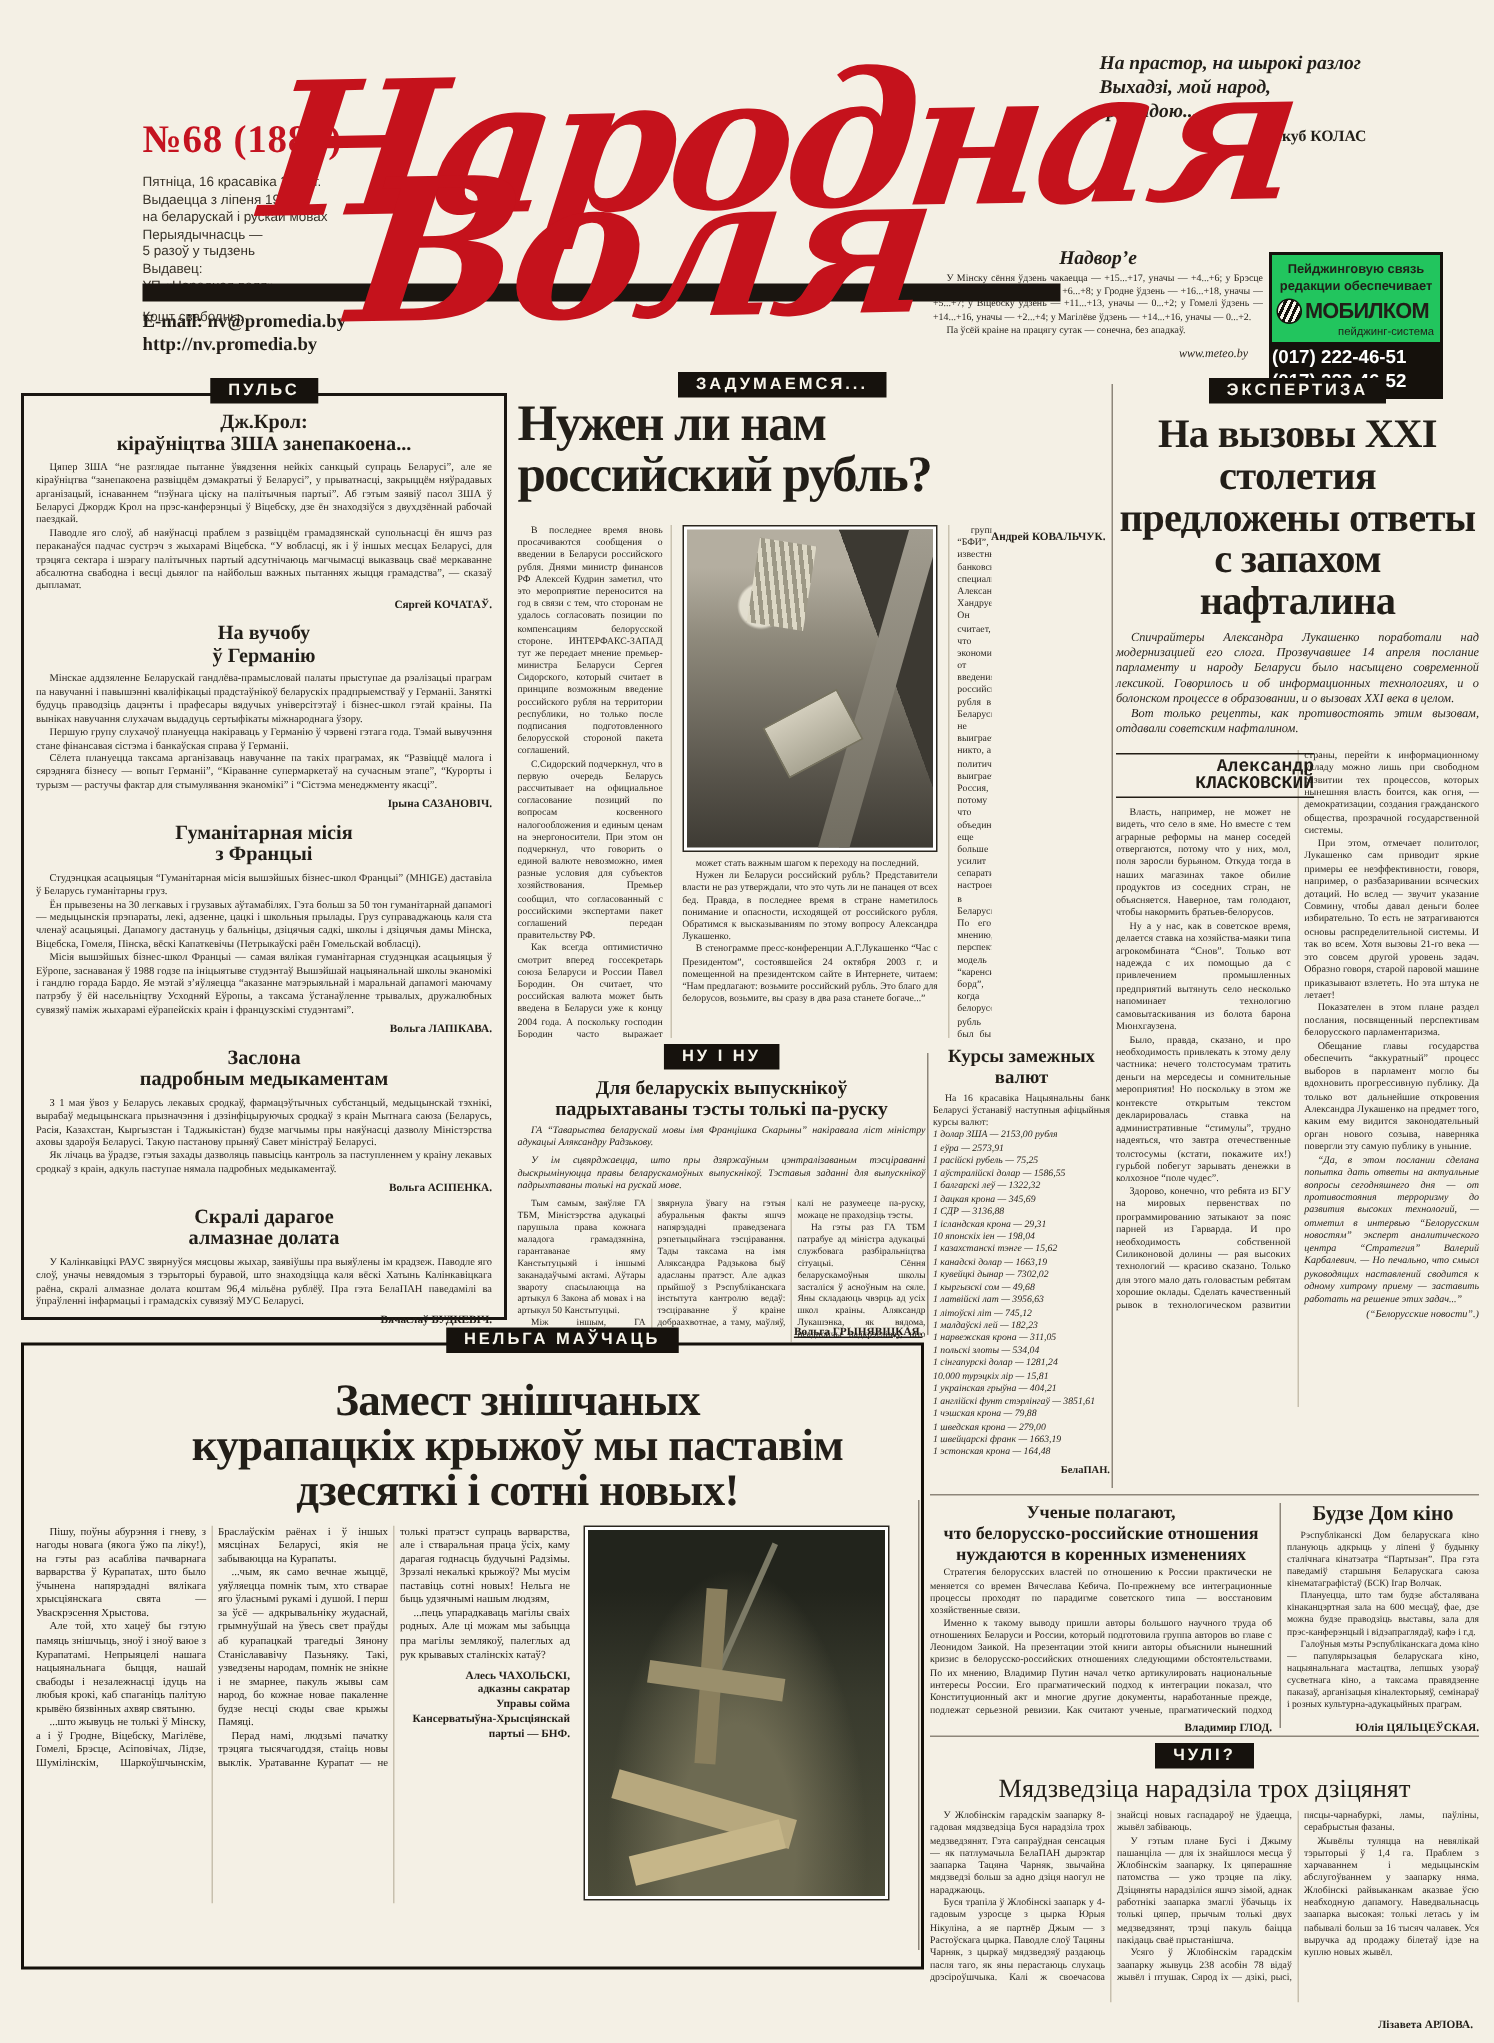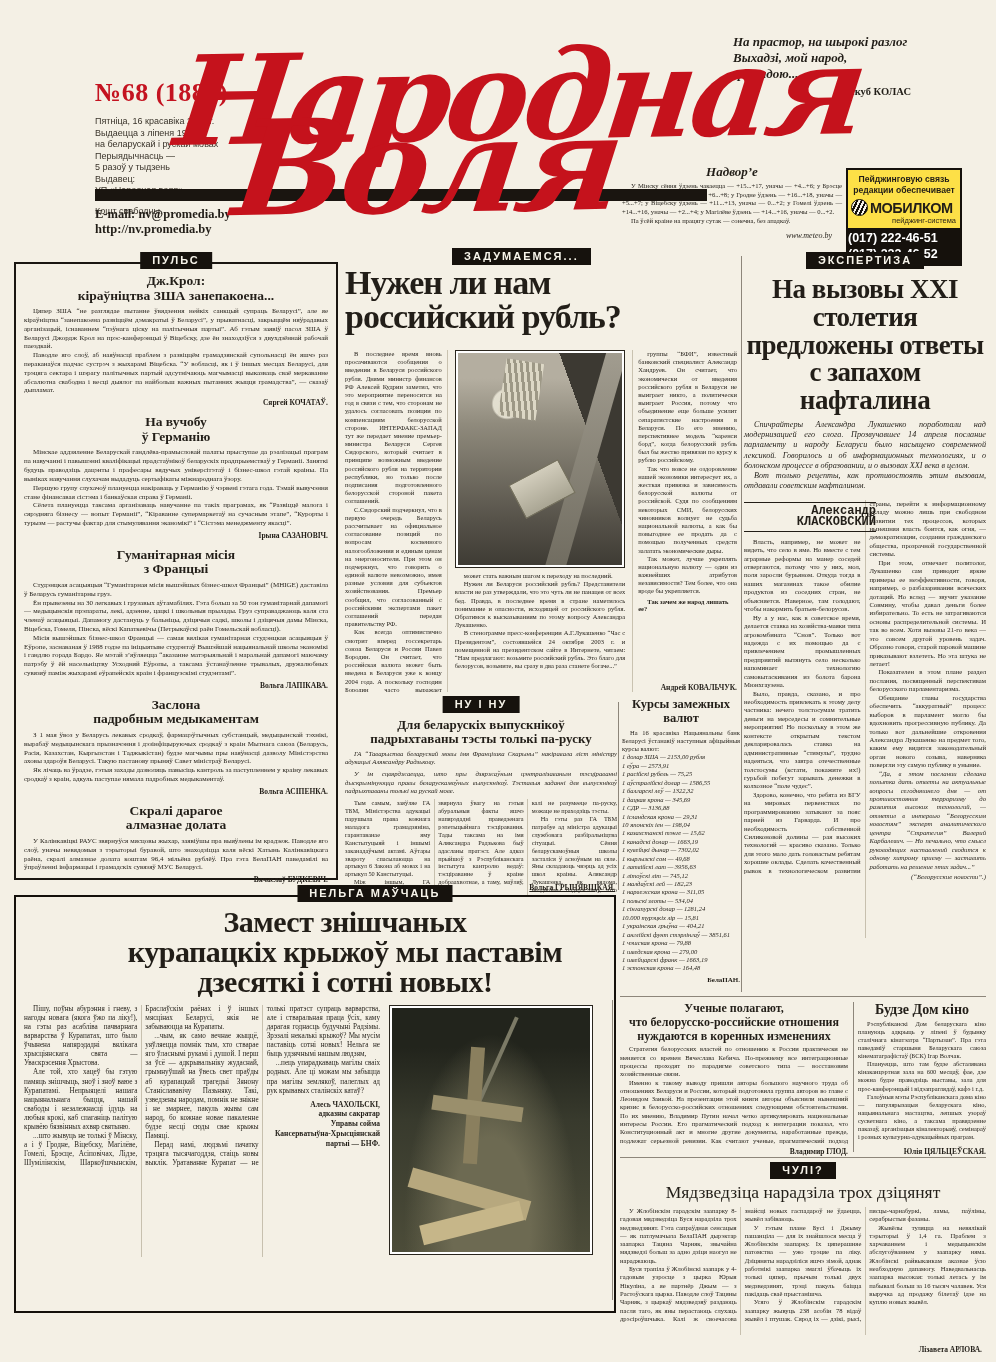--- a/index.html
+++ b/index.html
@@ -24,21 +24,21 @@
   #blackbar{left:95px;top:189px;width:612px;height:12px;background:#1a1510;z-index:1;}
   #contact{left:95px;top:207px;font-weight:bold;font-size:12.5px;line-height:15px;}
   #epigraph{left:733px;top:34px;width:178px;font-style:italic;font-weight:bold;font-size:13px;line-height:16px;}
   #epigraph .auth{font-size:10.5px;text-align:right;font-style:normal;margin-top:2px;}
   
   #weather{left:622px;top:164px;width:220px;}
   #weather .w-title{text-align:center;font-weight:bold;font-style:italic;font-size:13px;margin-bottom:2px;}
   #weather .w-text{font-size:6.6px;line-height:1.32;text-align:justify;text-indent:9px;margin:0;}
   #weather .w-site{font-style:italic;font-size:8px;text-align:right;margin-top:5px;padding-right:10px;}
   
-  #adbox{left:846px;top:168px;width:112px;border:2px solid #15110c;background:#fde047;}
+  #adbox{left:846px;top:168px;width:112px;border:2px solid #15110c;background:#22c55e;}
   #adbox .ad-top{font-family:"Liberation Sans",sans-serif;font-weight:bold;font-size:8.6px;
                  text-align:center;padding:4px 2px 2px;line-height:11px;}
   #adbox .ad-brand{display:flex;align-items:center;gap:2px;padding:1px 3px 0;
                    font-family:"Liberation Sans",sans-serif;font-weight:bold;font-size:14.5px;letter-spacing:-0.5px;}
   .mobil-icon{width:15px;height:15px;border-radius:50%;flex:0 0 15px;
               background:repeating-linear-gradient(115deg,#15110c 0 2px,#f8f4ea 2px 4px);border:1px solid #15110c;}
   #adbox .ad-sub{font-family:"Liberation Sans",sans-serif;font-size:7.5px;text-align:right;padding:0 4px 3px;}
   #adbox .ad-phones{background:#15110c;color:#fff;font-family:"Liberation Sans",sans-serif;
                     font-weight:bold;font-size:12.5px;text-align:left;line-height:16px;padding:2px 0;}
   
@@ -47,21 +47,21 @@
   .art-t{font-weight:bold;text-align:center;font-size:13.5px;line-height:1.08;margin:8px 0 4px;}
   .puls-article{font-size:7px;}
   
   #zadum-label{left:452px;top:248px;}
   #center-headline{left:345px;top:266px;width:392px;text-align:left;font-weight:bold;
                    font-size:34px;line-height:0.99;letter-spacing:-1px;}
   #center-row{left:345px;top:350px;width:392px;height:342px;display:flex;gap:7px;}
   .c-col{font-size:6.5px;overflow:hidden;}
   #c-col1{width:100px;border-right:1px solid #c9c2b0;padding-right:5px;}
   #c-photocol{width:176px;display:flex;flex-direction:column;}
-  #c-col4{width:102px;border-left:1px solid #c9c2b0;padding-left:5px;display:flex;flex-direction:column;}
+  #c-col4{width:102px;border-left:1px solid #c9c2b0;padding-left:5px;display:flex;flex-direction:row;}
   #c-col4 .fill{flex:1;overflow:hidden;}
   .photo-frame{border:1px solid #2a261e;background:#fff;padding:2px;}
   .photo-money{width:100%;height:212px;position:relative;overflow:hidden;
      background:radial-gradient(circle at 30% 24%,rgba(238,234,219,0.85) 0 7%,transparent 8%),
                 linear-gradient(250deg,#3c3932 0 26%,transparent 26%),
                 linear-gradient(180deg,#b4aea0 0 12%,#8f8a7c 34%,#57534a 78%,#3e3b34 100%);}
   .money-fan{position:absolute;left:27%;top:4%;width:23%;height:27%;
              background:repeating-linear-gradient(75deg,#ddd8c6 0 3px,#9d9886 3px 6px);transform:rotate(9deg);}
   .car-pillar{position:absolute;right:16%;top:-4%;width:13%;height:110%;
               background:linear-gradient(#a39e91,#6e6a5e);transform:skewX(-16deg);}
@@ -93,21 +93,21 @@
               text-align:right;font-family:Liberation Mono, monospace;font-weight:bold;font-size:12px;
               line-height:11px;padding:3px 0;}
   .cols2{column-count:2;column-gap:9px;column-rule:1px solid #c7c0ae;}
   #expertiza .cols2{font-size:6.7px;margin-top:8px;height:438px;overflow:hidden;}
   .pull-quote{font-style:italic;}
   .attribution{text-align:right;font-style:italic;font-size:6.8px;margin-top:2px;}
   
   #nelga{left:14px;top:895px;width:582px;height:408px;border:2.5px solid #14100b;padding:2px 8px 4px;}
   #nelga .kicker{position:absolute;top:-12px;left:60%;transform:translateX(-50%);}
   #nelga .ng-headline{font-weight:bold;text-align:center;font-size:30px;line-height:1.0;
-                      letter-spacing:-0.5px;margin:8px 0 8px;padding-left:60px;}
+                      letter-spacing:-0.5px;margin:20px 0 8px;padding-left:60px;}
   #nelga .ng-body{display:flex;gap:9px;}
   #nelga .ng-text{width:356px;column-count:3;column-gap:8px;column-rule:1px solid #c7c0ae;
                   font-size:7.2px;height:252px;overflow:hidden;}
   #nelga .ng-photo{width:204px;}
   .photo-kurapaty{width:100%;height:244px;position:relative;overflow:hidden;
      background:radial-gradient(ellipse at 50% 88%,#6d6a52 0 28%,transparent 62%),
                 linear-gradient(180deg,#22241c 0 16%,#383a2d 46%,#4c4c39 100%);}
   .cross-v{position:absolute;left:38%;top:16%;width:7%;height:48%;background:#8a7f5e;transform:rotate(4deg);}
   .cross-h{position:absolute;left:20%;top:38%;width:46%;height:6%;background:#9a8f6c;transform:rotate(8deg);}
   .cross-f1{position:absolute;left:8%;top:72%;width:62%;height:8%;background:#b7a87e;transform:rotate(16deg);}

